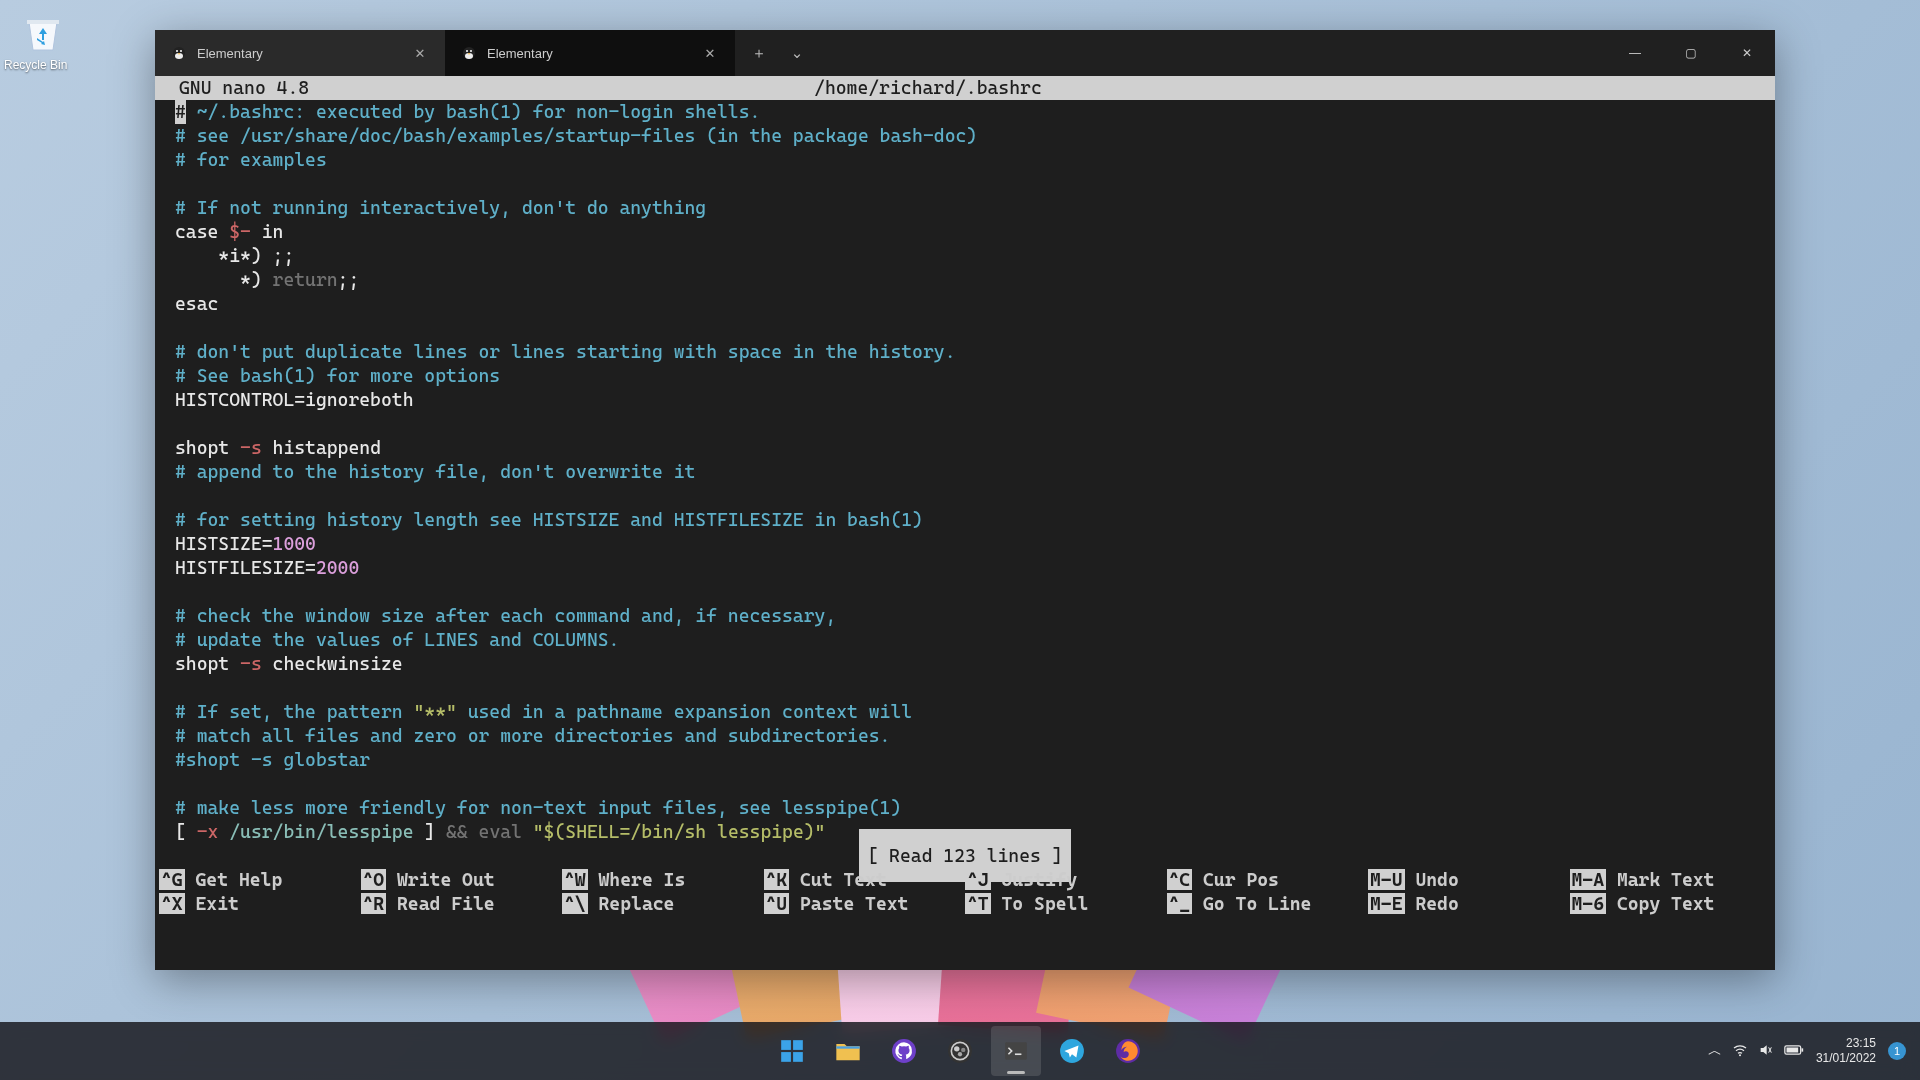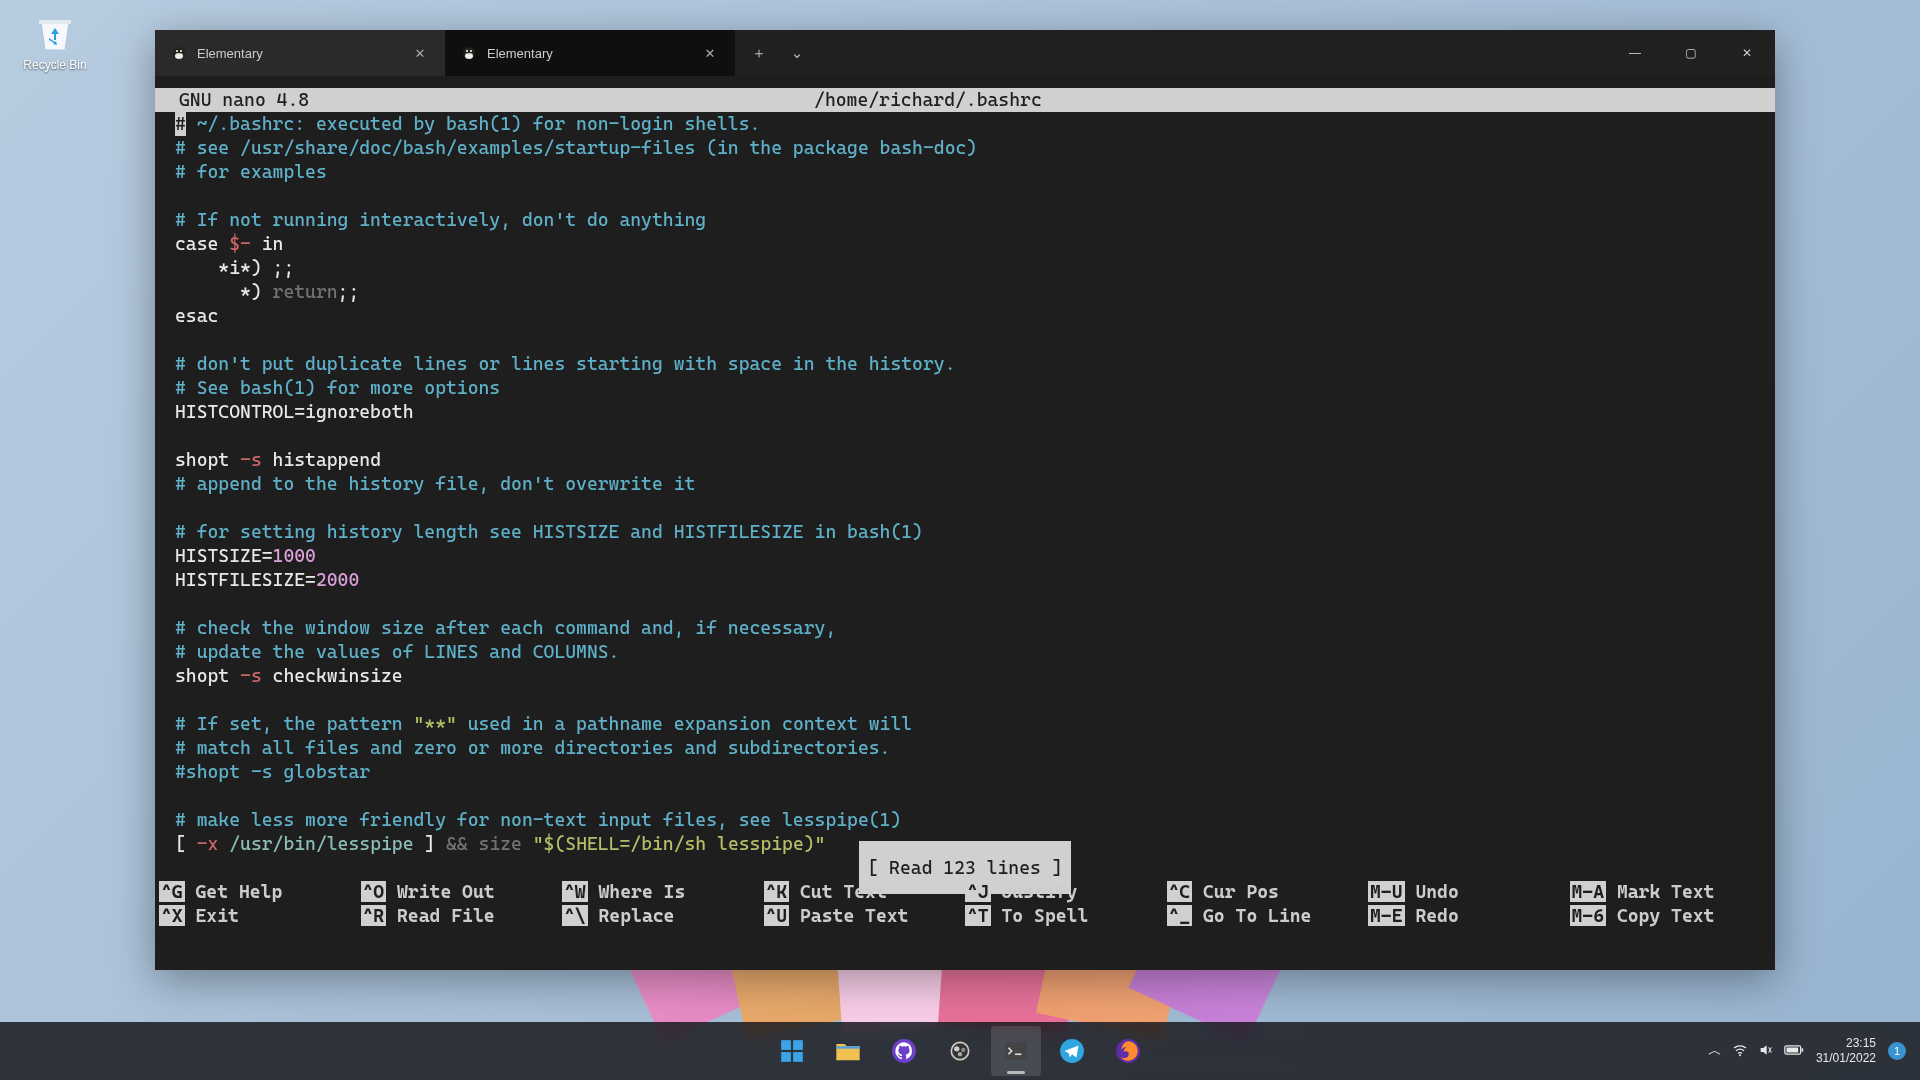--- a/index.html
+++ b/index.html
@@ -26,23 +26,23 @@
 .p1 { left: 80px; width: 130px; height: 320px; background: linear-gradient(180deg,#f5a8d8,#e88ac5); transform: rotate(-25deg); }
 .p2 { left: 200px; width: 130px; height: 340px; background: linear-gradient(180deg,#f0c088,#e8a868); transform: rotate(-12deg); }
 .p3 { left: 320px; width: 130px; height: 350px; background: linear-gradient(180deg,#ffe0f0,#f8cce8); transform: rotate(-4deg); }
 .p4 { left: 440px; width: 130px; height: 350px; background: linear-gradient(180deg,#f088b0,#e87098); transform: rotate(4deg); }
 .p5 { left: 560px; width: 130px; height: 340px; background: linear-gradient(180deg,#f8b888,#f0a070); transform: rotate(12deg); }
 .p6 { left: 680px; width: 130px; height: 320px; background: linear-gradient(180deg,#d898e8,#c880d8); transform: rotate(25deg); }
 
 
 .desktop-icon {
   position: absolute;
-  top: 8px; left: 16px;
+  top: 8px; left: 4px;
   width: 78px;
-  text-align: center;
+  text-align: left;
   color: #fff;
   font-size: 12px;
   text-shadow: 0 1px 2px rgba(0,0,0,.6);
 }
 .recycle-svg { width: 48px; height: 48px; margin: 0 auto 2px; display:block; }
 
 
 .terminal-window {
   position: absolute;
   top: 30px; left: 155px;
@@ -97,21 +97,20 @@
   overflow: hidden;
   position: relative;
 }
 .nano-header {
   background: #d0d0d0;
   color: #1e1e1e;
   padding: 0 24px;
   display: flex;
   height: 24px;
   align-items: flex-end;
-  margin-top: 12px;
 }
 .nano-header .title-left { }
 .nano-header .title-file { margin-left: 505px; }
 .editor-lines { padding: 0 0 0 0; color:#ccc; }
 .line { white-space: pre; padding-left: 20px; height:24px;}
 .c-comment { color:#5fb0c9; }
 .c-kw { color:#e8e8e8; }
 .c-op { color:#737373; }
 .c-num { color:#dda0dd; }
 .c-str { color:#b5bd68; }
@@ -263,21 +262,21 @@
 <div class="line"> </div>
 <div class="line c-comment"># check the window size after each command and, if necessary,</div>
 <div class="line c-comment"># update the values of LINES and COLUMNS.</div>
 <div class="line"><span class="c-kw">shopt</span> <span class="c-flag">-s</span> <span class="c-kw">checkwinsize</span></div>
 <div class="line"> </div>
 <div class="line"><span class="c-comment"># If set, the pattern </span><span class="c-str">"**"</span><span class="c-comment"> used in a pathname expansion context will</span></div>
 <div class="line c-comment"># match all files and zero or more directories and subdirectories.</div>
 <div class="line c-comment">#shopt -s globstar</div>
 <div class="line"> </div>
 <div class="line c-comment"># make less more friendly for non-text input files, see lesspipe(1)</div>
-<div class="line"><span class="c-kw">[ </span><span class="c-flag">-x</span> <span class="c-path">/usr/bin/lesspipe</span><span class="c-kw"> ] </span><span class="c-op">&amp;&amp;</span> <span class="c-op">size</span> <span class="c-str">"$(SHELL=/bin/sh lesspipe)"</span></div>
+<div class="line"><span class="c-kw">[ </span><span class="c-flag">-x</span> <span class="c-path">/usr/bin/lesspipe</span><span class="c-kw"> ] </span><span class="c-op">&amp;&amp;</span> <span class="c-op">eval</span> <span class="c-str">"$(SHELL=/bin/sh lesspipe)"</span></div>
     </div>
 
     <div class="bottom-area">
       <div class="nano-status"><span>[ Read 123 lines ]</span></div>
       <div class="nano-footer">
         <div class="sc-grid">
           <div class="sc"><span class="key">^G</span> <span>Get Help</span></div>
           <div class="sc"><span class="key">^O</span> <span>Write Out</span></div>
           <div class="sc"><span class="key">^W</span> <span>Where Is</span></div>
           <div class="sc"><span class="key">^K</span> <span>Cut Text</span></div>

